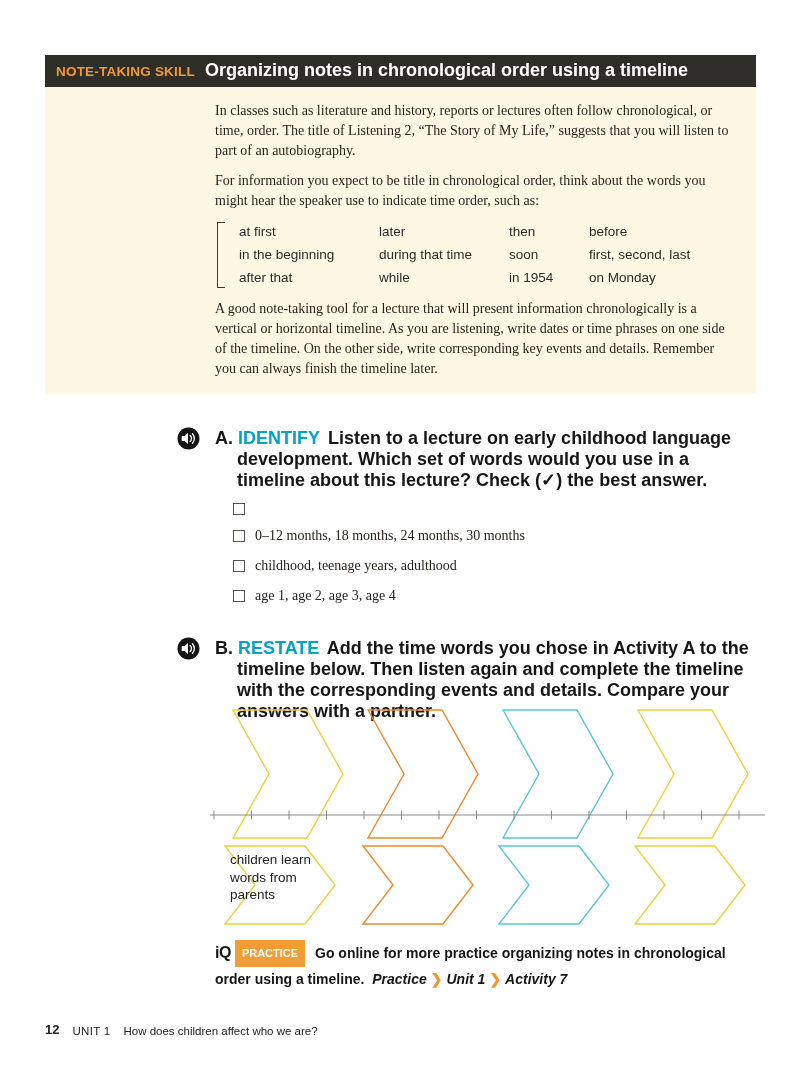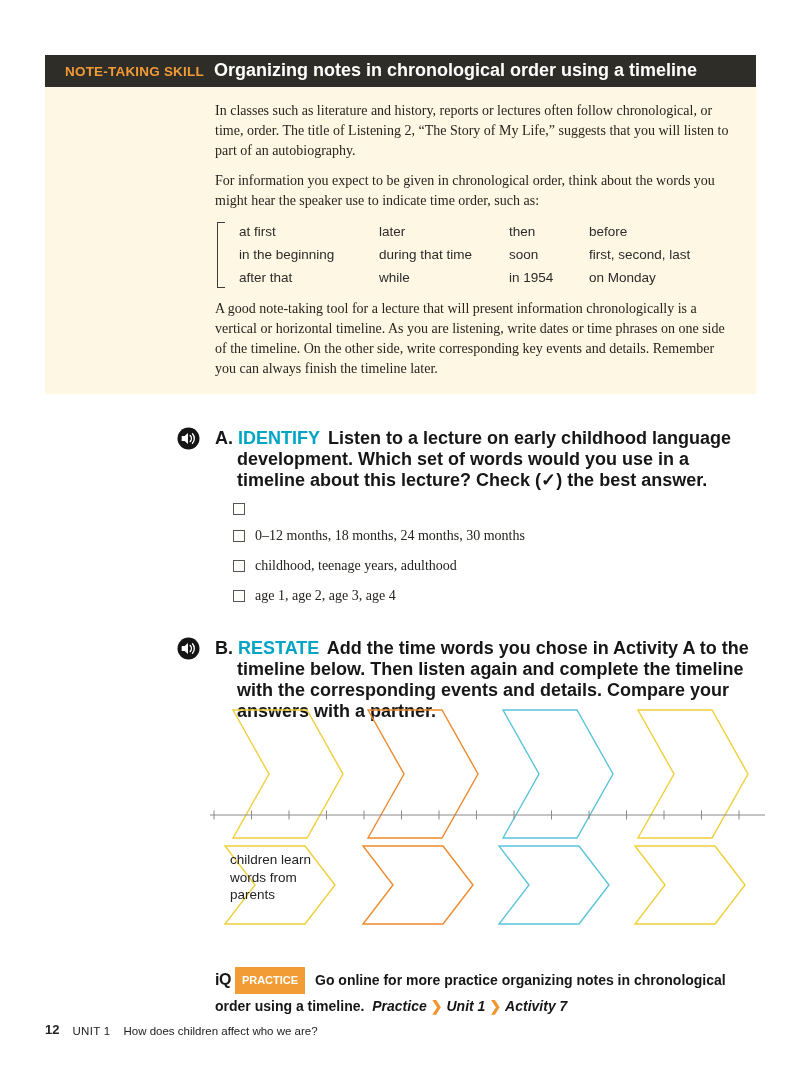--- a/index.html
+++ b/index.html
@@ -2,21 +2,21 @@
 <html><head>
 <meta charset="utf-8">
 <style>
   * { margin:0; padding:0; box-sizing:border-box; }
   html,body { background:#ffffff; }
   body { width:800px; height:1067px; position:relative; font-family:"Liberation Sans",sans-serif; color:#1e1e1e; }
   .page { position:absolute; inset:0; width:800px; height:1067px; overflow:hidden; background:#fff; }
 
   
   .skill-box { position:absolute; left:45px; top:55px; width:711px; }
-  .skill-header { background:#2e2d28; color:#fff; padding:5px 10px 6px 20px; display:flex; gap:10px; align-items:baseline; }
+  .skill-header { background:#2e2d28; color:#fff; padding:5px 10px 6px 11px; display:flex; gap:10px; align-items:baseline; }
   .skill-label { color:#f29a36; font-weight:bold; font-size:13.5px; letter-spacing:.2px; white-space:nowrap; }
   .skill-title { color:#ffffff; font-weight:bold; font-size:18px; }
   .skill-body { background:#fdf7e3; padding:14px 22px 15px 170px; font-family:"Liberation Serif",serif; font-size:14px; line-height:20px; color:#27241f; }
   .skill-body p + p { margin-top:10px; }
   .word-table-wrap { display:flex; margin:11px 0 11px 2px; }
   .bracket { width:8px; border:1.5px solid #3c3c3c; border-right:none; margin-right:14px; }
   .word-table { display:grid; grid-template-columns:140px 130px 80px auto; row-gap:3px; font-family:"Liberation Sans",sans-serif; font-size:13.5px; line-height:20px; color:#2b2b2b; flex:1; }
 
   
   .activity { position:absolute; left:215px; width:545px; }
@@ -28,21 +28,21 @@
   .options { list-style:none; margin-top:12px; padding-left:18px; font-family:"Liberation Serif",serif; font-size:14px; color:#26221d; }
   .options li { margin-bottom:11px; line-height:19px; display:flex; align-items:center; gap:10px; }
   .checkbox { width:12px; height:12px; border:1px solid #555; background:#fffdf9; flex:none; cursor:pointer; }
 
   
   .timeline { position:absolute; left:205px; top:700px; width:565px; height:235px; }
   .timeline svg { position:absolute; inset:0; }
   .timeline-label { position:absolute; left:25px; top:151px; width:92px; font-size:13.5px; line-height:17.5px; color:#222; }
 
   
-  .practice { position:absolute; left:215px; top:941px; width:548px; font-size:14px; font-weight:bold; line-height:22px; color:#161616;margin-top:27px; }
+  .practice { position:absolute; left:215px; top:941px; width:548px; font-size:14px; font-weight:bold; line-height:22px; color:#161616; }
   .iq { font-size:16px; letter-spacing:-.5px; }
   .badge { background:#f29c36; color:#fff; font-size:11px; font-weight:bold; padding:2px 7px 3px 7px; margin:0 6px 0 4px; display:inline-block; transform:translateY(-1px); }
   .path-wrap { font-style:italic; margin-left:4px; }
   .path-sep { color:#f2952f; font-style:normal; margin:0 4px; }
 
   
   .footer { position:absolute; left:45px; top:1022px; display:flex; align-items:flex-end; gap:13px; font-size:11.5px; color:#222; }
   .page-num { font-weight:bold; font-size:13px; }
   .unit-label { letter-spacing:.3px; }
 </style>
@@ -51,21 +51,21 @@
 
 <div class="page">
 
   <section class="skill-box">
     <header class="skill-header">
       <span class="skill-label">NOTE-TAKING SKILL</span>
       <span class="skill-title">Organizing notes in chronological order using a timeline</span>
     </header>
     <div class="skill-body">
       <p>In classes such as literature and history, reports or lectures often follow chronological, or time, order. The title of Listening 2, “The Story of My Life,” suggests that you will listen to part of an autobiography.</p>
-      <p>For information you expect to be given in chronological order, think about the words you might hear the speaker use to indicate time order, such as:</p>
+      <p>For information you expect to be title in chronological order, think about the words you might hear the speaker use to indicate time order, such as:</p>
       <div class="word-table-wrap">
         <div class="bracket"></div>
         <div class="word-table">
           <span>at first</span>
           <span>later</span>
           <span>then</span>
           <span>before</span>
           <span>in the beginning</span>
           <span>during that time</span>
           <span>soon</span>

